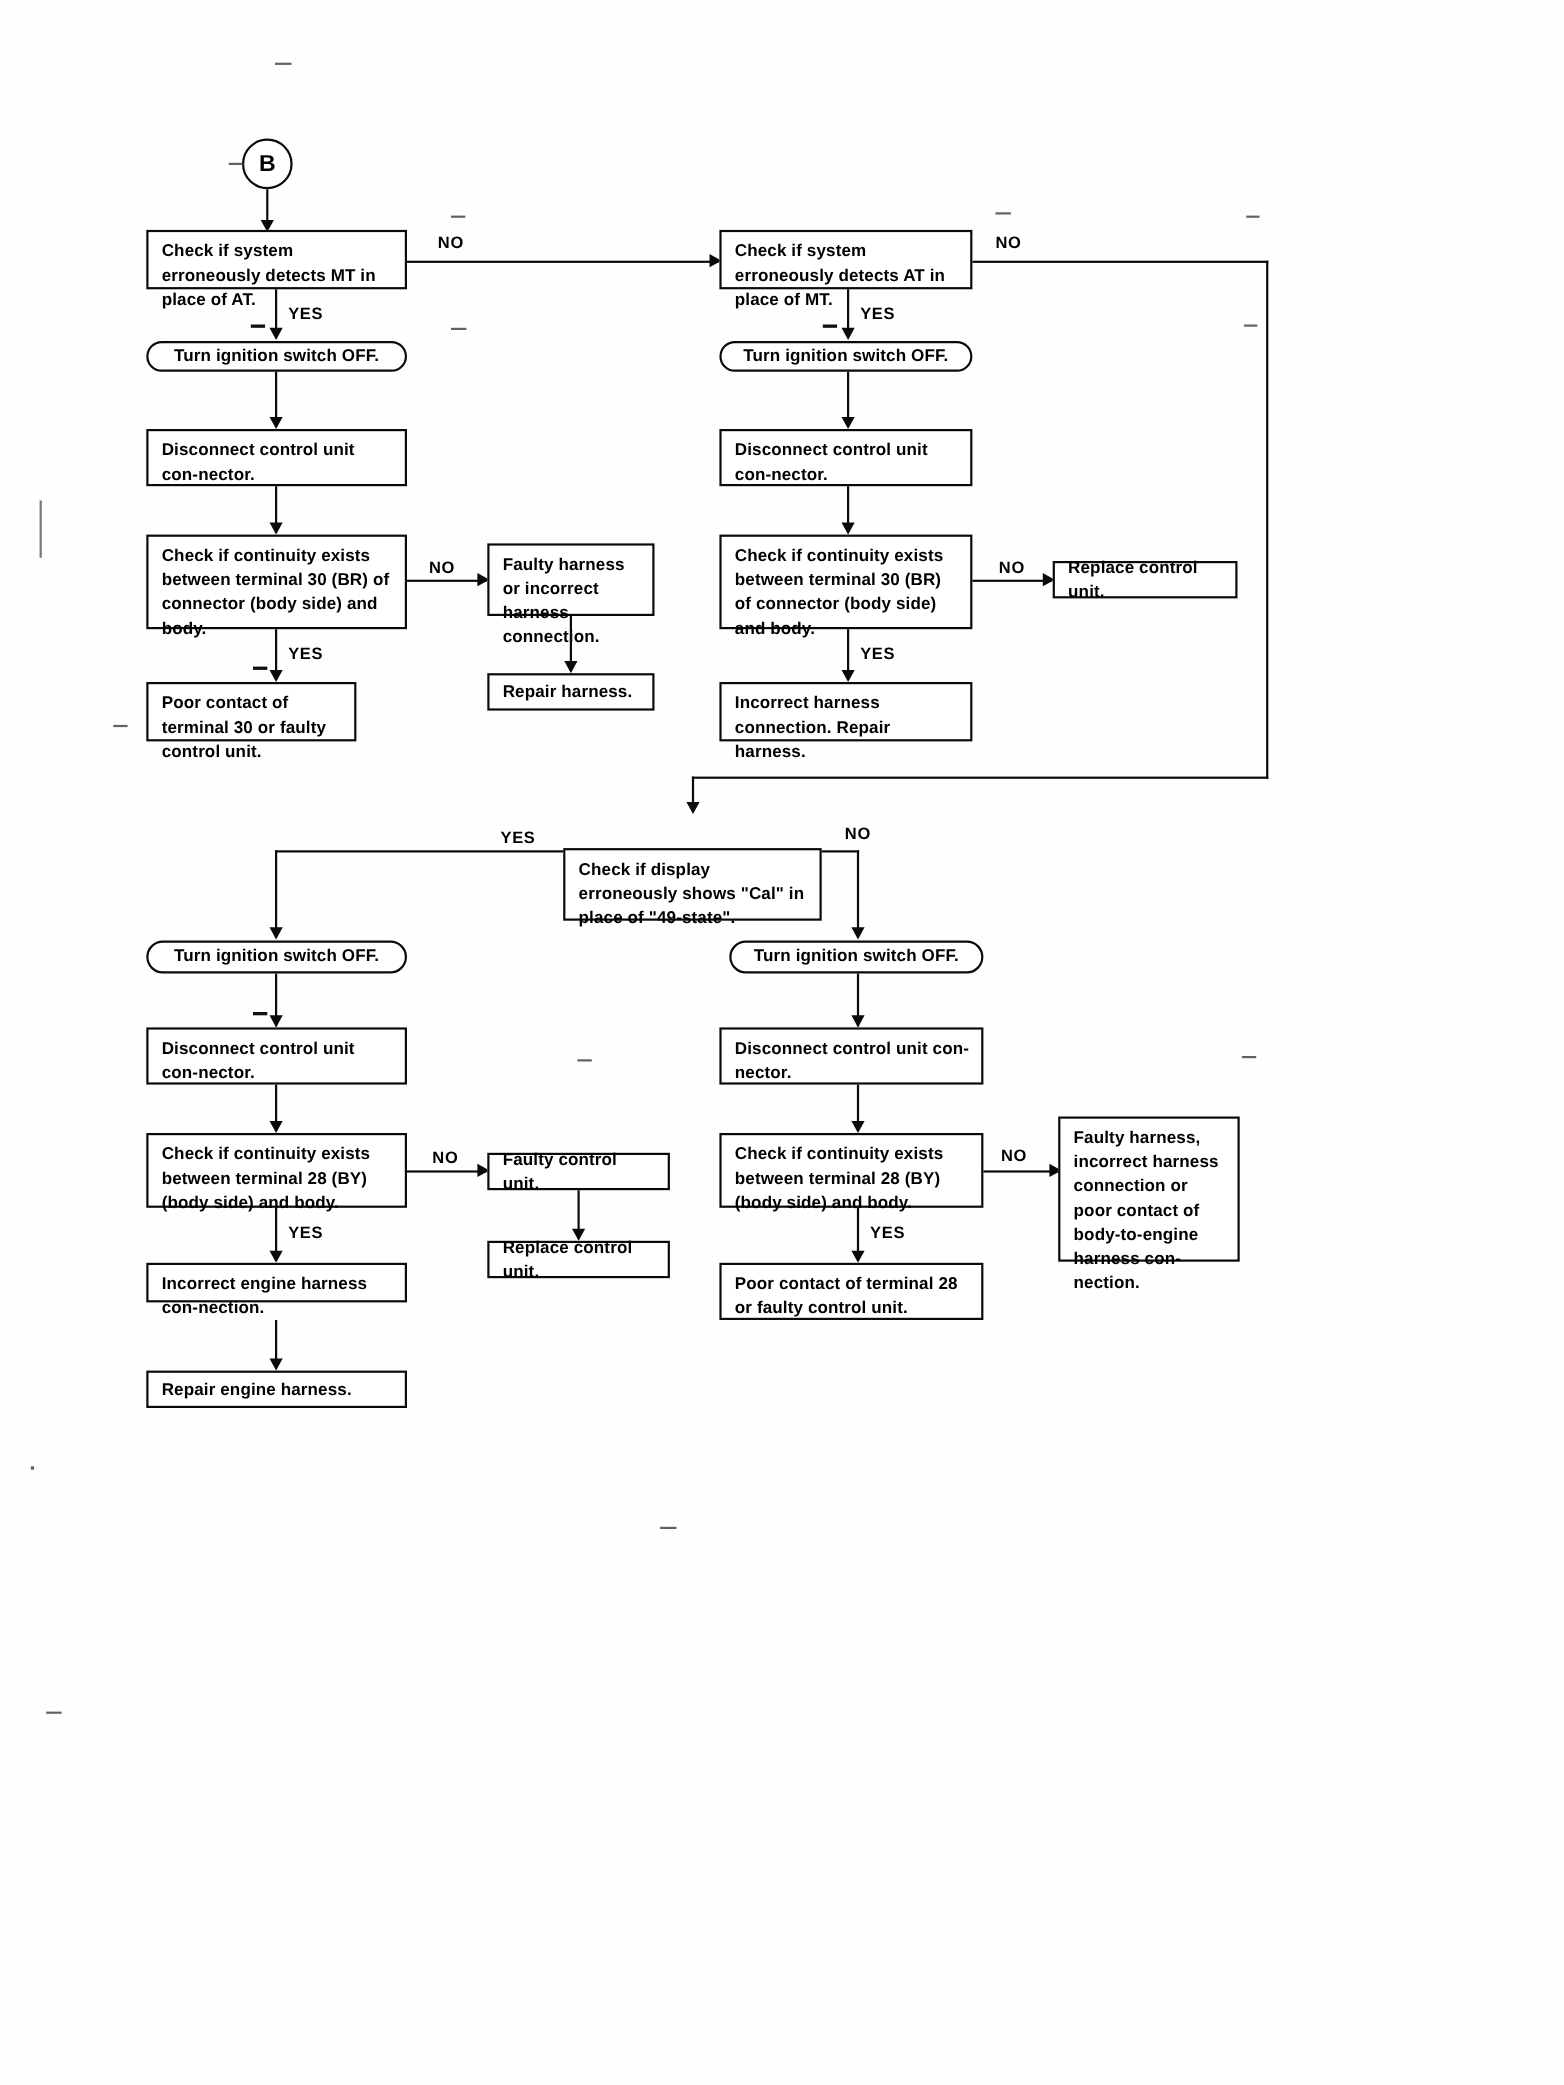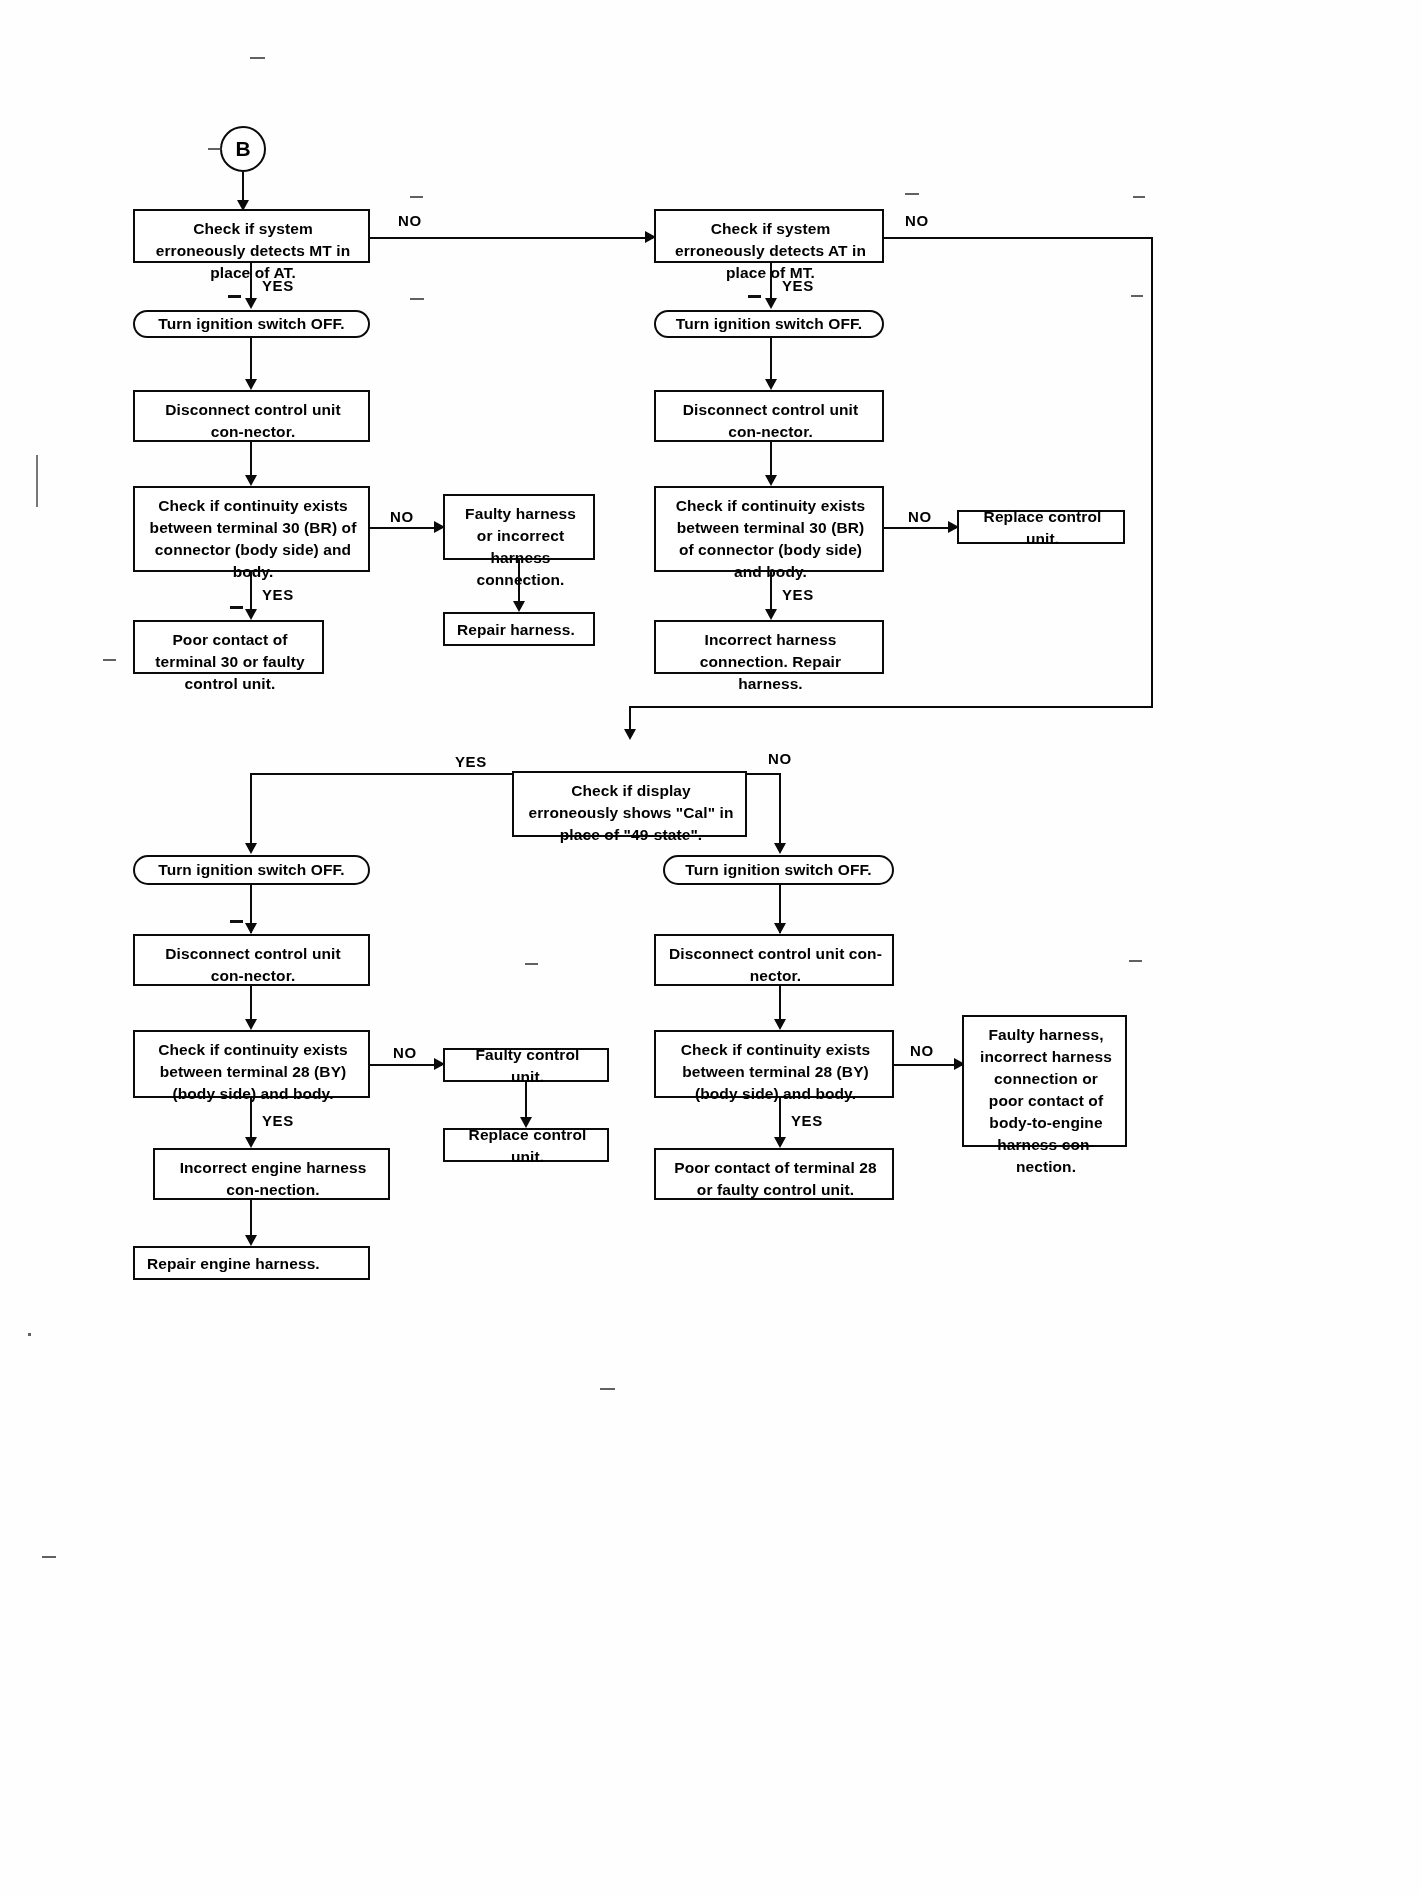--- a/index.html
+++ b/index.html
@@ -24,21 +24,20 @@
     position: absolute;
     box-sizing: border-box;
     border: 2px solid #0a0a0a;
     background: #ffffff;
     font-size: 15.5px;
     line-height: 1.42;
     letter-spacing: 0.1px;
     color: #000;
     padding: 7px 9px 5px 12px;
     font-weight: 600;
-    text-align: center;
   }
   .node.term {
     border-radius: 999px;
     text-align: center;
     padding: 0;
     display: flex;
     align-items: center;
     justify-content: center;
   }
   .node.oneline {
@@ -239,21 +238,21 @@
 
   <div class="ln vline" style="left:525px; top:1082px; height:44px;"></div>
   <div class="arrow-down" style="left:520px; top:1117px;"></div>
 
   <div class="node oneline" style="left:443px; top:1128px; width:166px; height:34px;">Replace control unit.</div>
 
   <div class="ln vline" style="left:250px; top:1098px; height:48px;"></div>
   <div class="arrow-down" style="left:245px; top:1137px;"></div>
   <div class="lbl" style="left:262px; top:1112px;">YES</div>
 
-  <div class="node" style="left:133px; top:1148px; width:237px; height:52px;margin-left:20px;">Incorrect engine harness con-nection.</div>
+  <div class="node" style="left:133px; top:1148px; width:237px; height:36px;">Incorrect engine harness con-nection.</div>
 
   <div class="ln vline" style="left:250px; top:1200px; height:44px;"></div>
   <div class="arrow-down" style="left:245px; top:1235px;"></div>
 
   <div class="node oneline" style="left:133px; top:1246px; width:237px; height:34px;">Repair engine harness.</div>
 
   <div class="node term" style="left:663px; top:855px; width:231px; height:30px;">Turn ignition switch OFF.</div>
 
   <div class="ln vline" style="left:779px; top:885px; height:48px;"></div>
   <div class="arrow-down" style="left:774px; top:923px;"></div>

